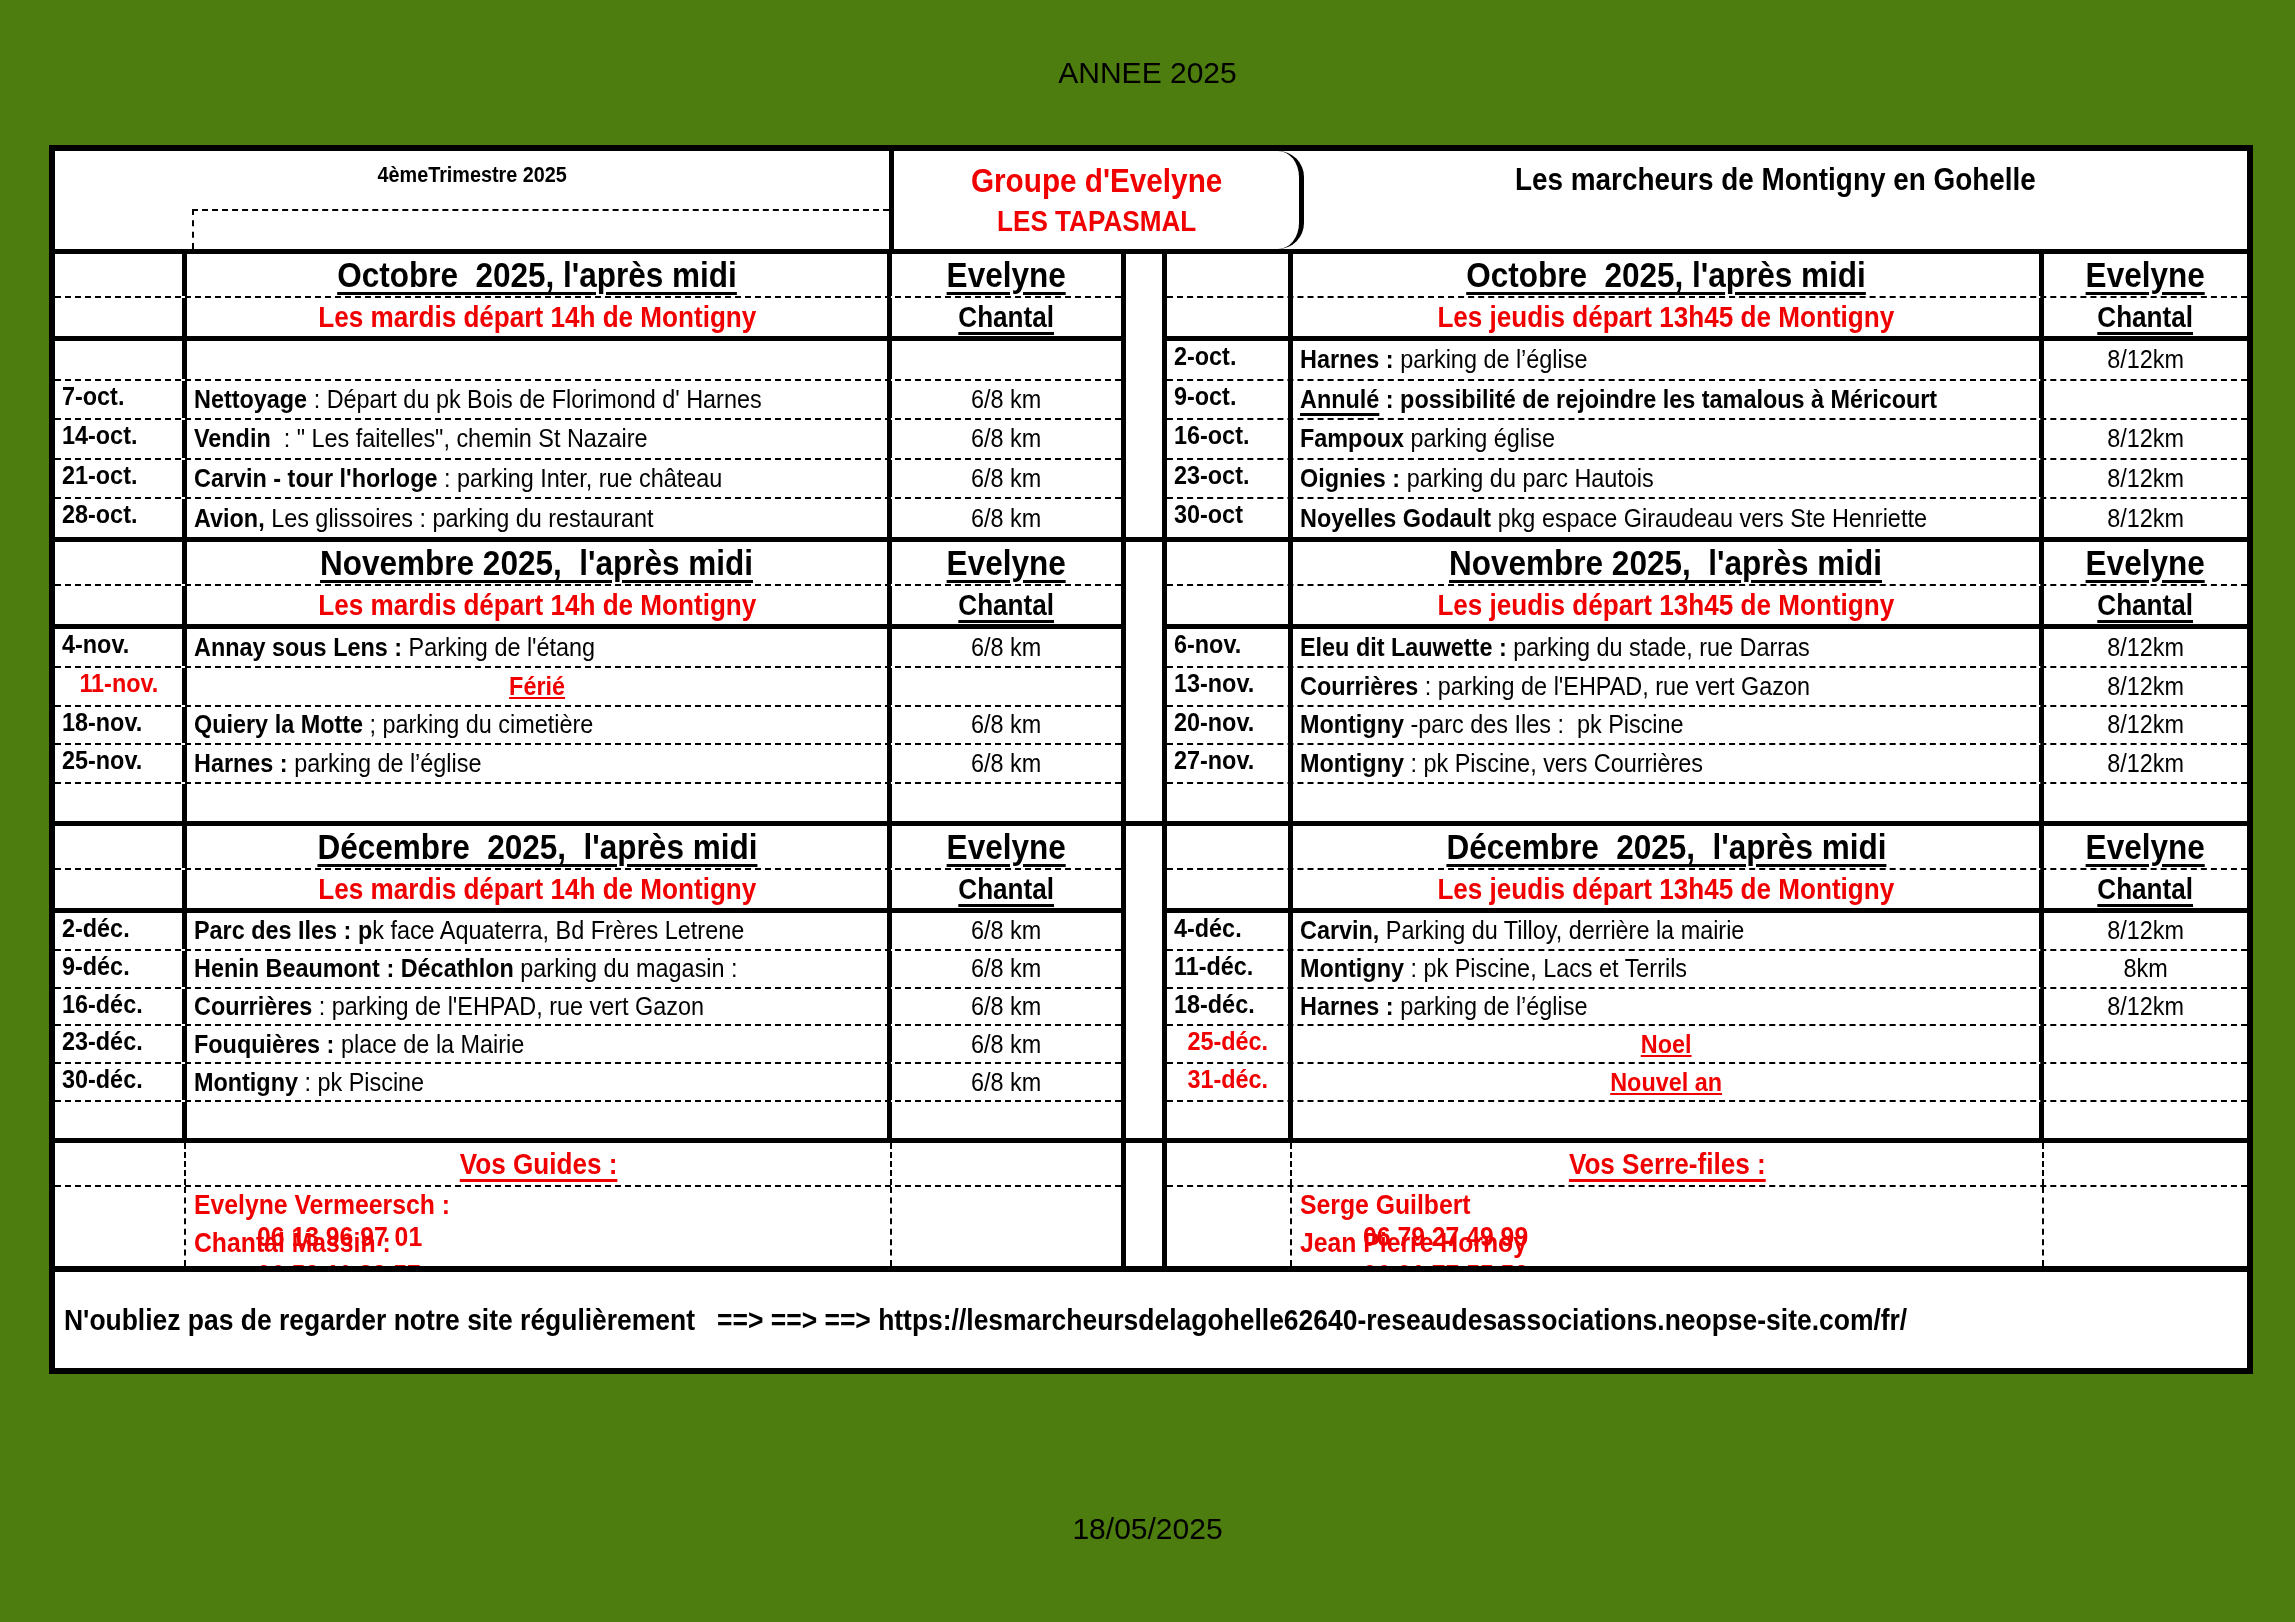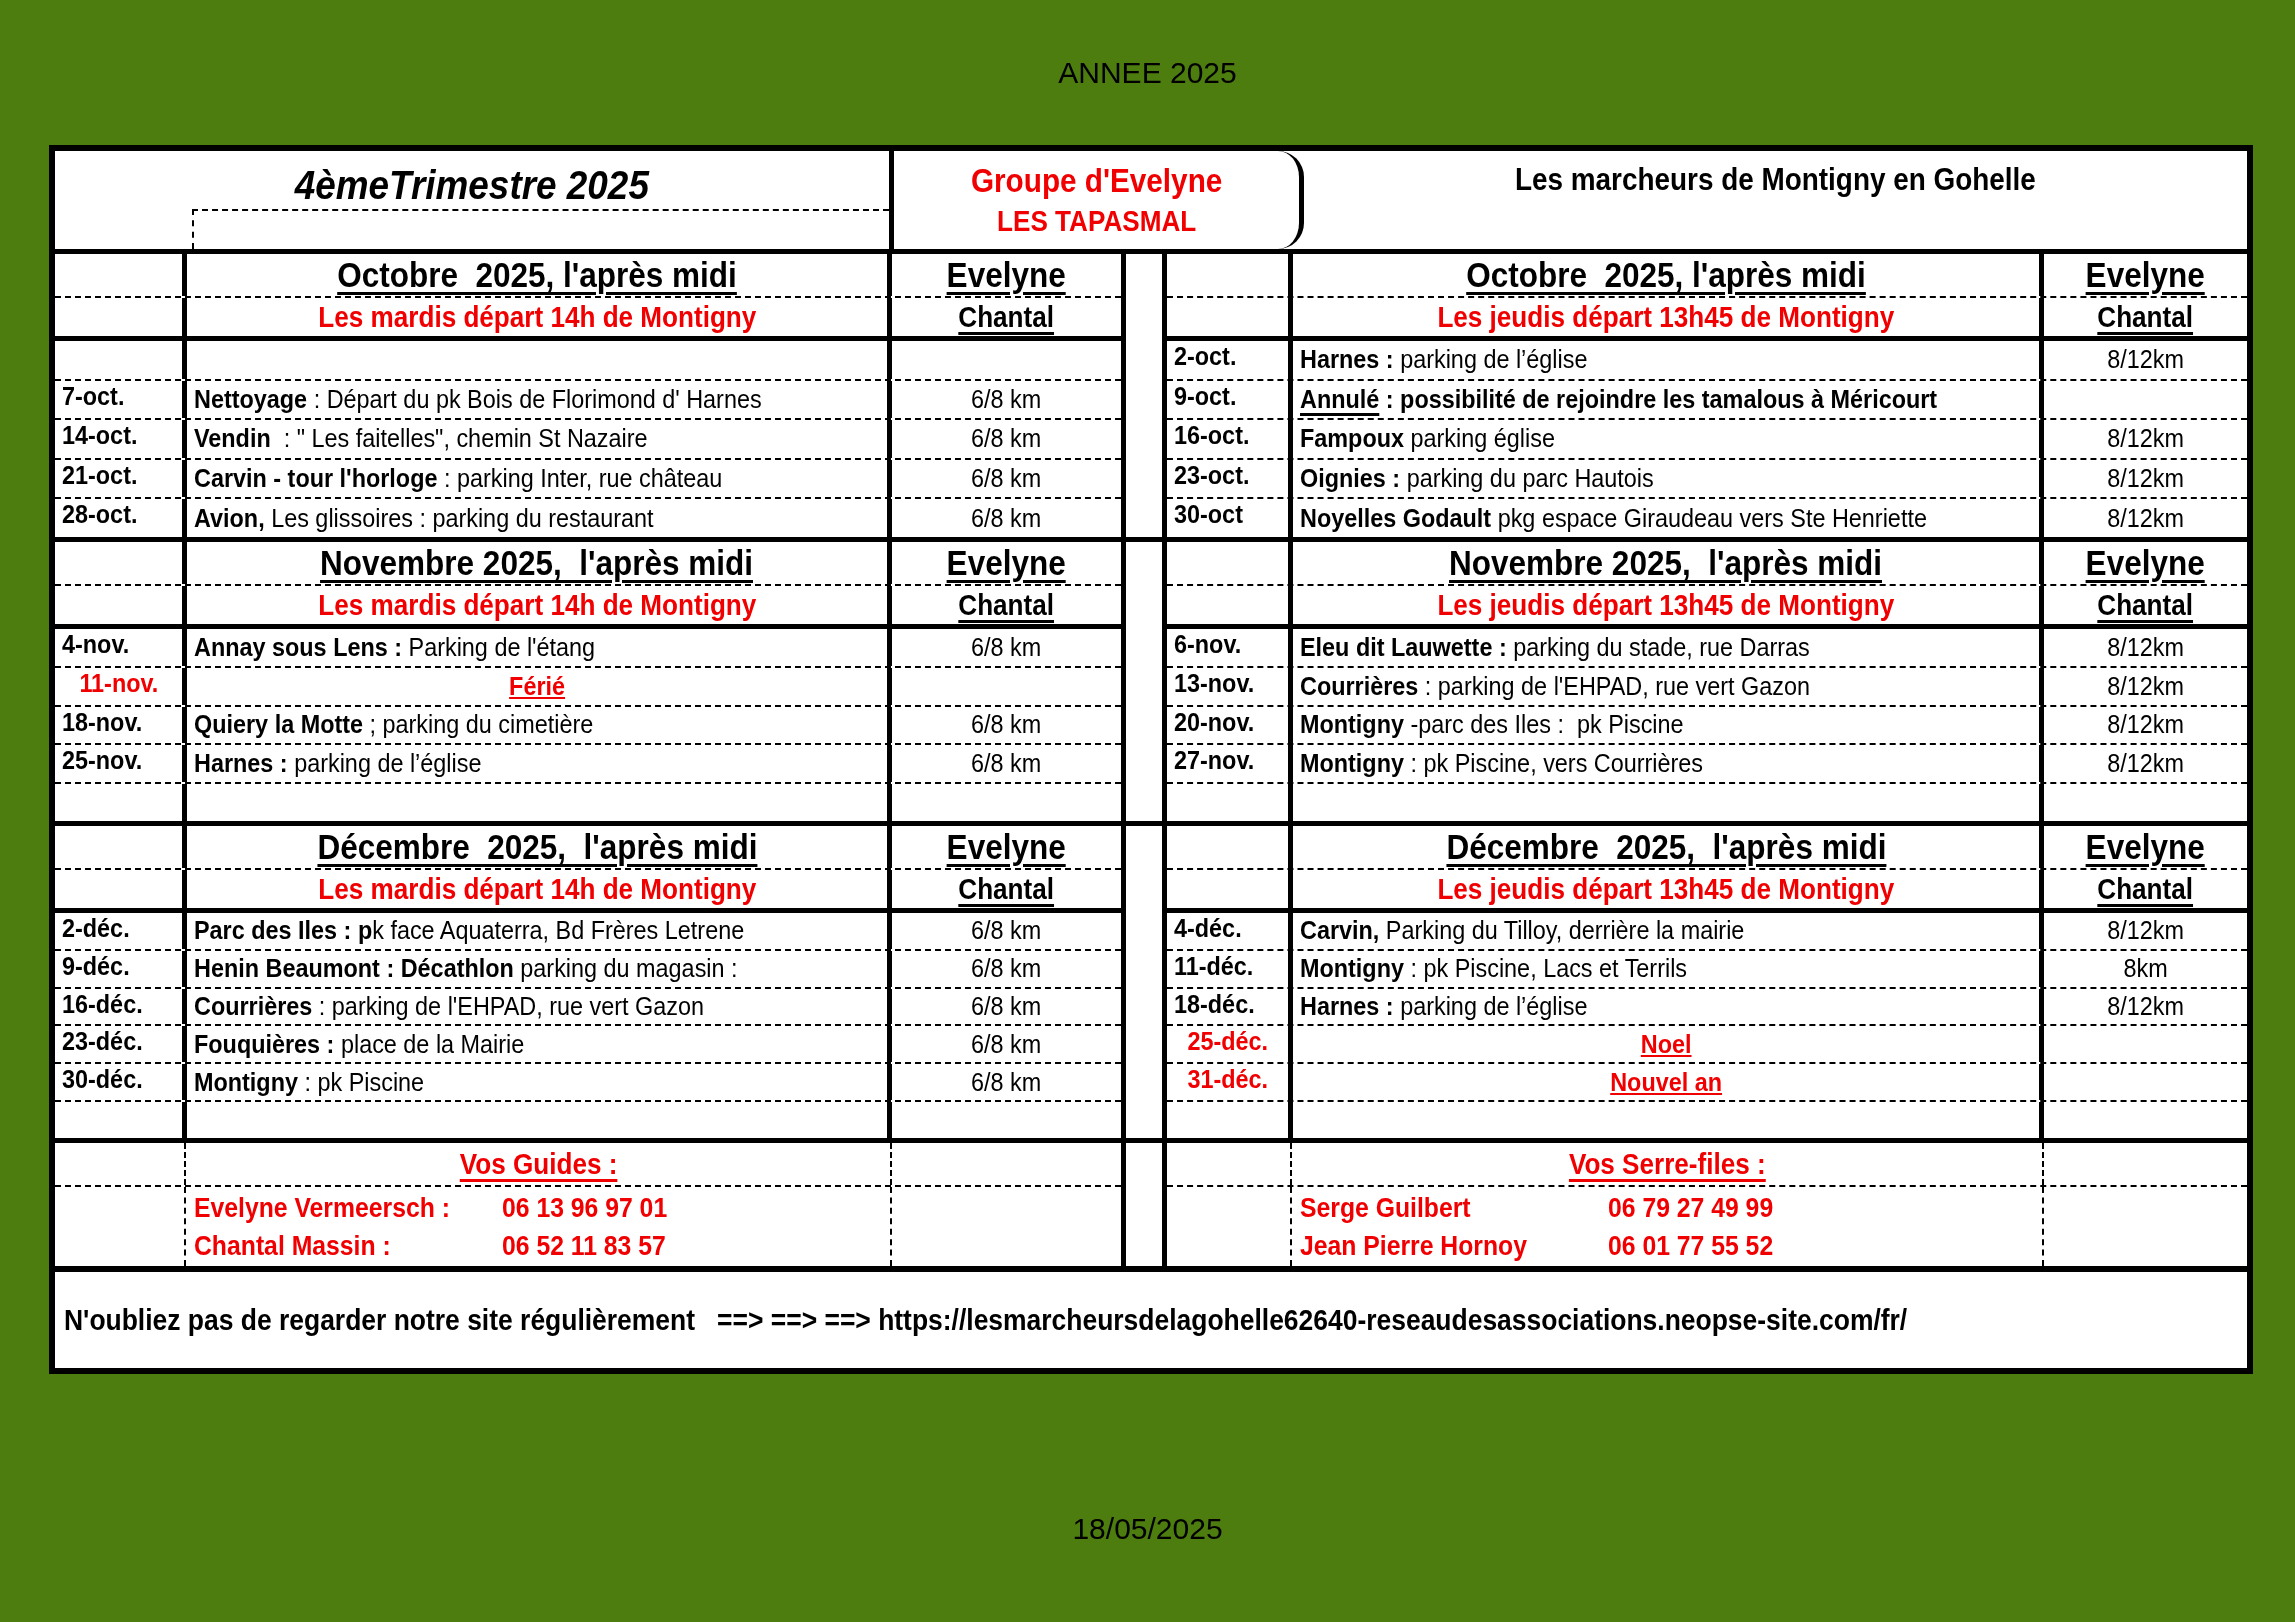--- a/index.html
+++ b/index.html
@@ -17,21 +17,21 @@
   .nl{transform-origin:left center;}
   .nc{transform-origin:center center;}
   .b{font-weight:bold;}
   .u{text-decoration:underline;text-decoration-thickness:2.6px;text-underline-offset:5.2px;}
   .red{color:#f00000;}
 
   
   .hband{height:103px;border-bottom:5.9px solid #000;display:flex;box-sizing:border-box;}
   .hcell{box-sizing:border-box;position:relative;display:flex;flex-direction:column;
          align-items:center;justify-content:flex-start;padding-top:10.5px;}
-  .hc1{width:839px;border-right:5.9px solid #000;font-size:41px;font-style:italic;}
+  .hc1{width:839px;border-right:5.9px solid #000;font-size:22px;}
   .hc2{width:410px;border-right:5.9px solid #000;font-size:33px;border-radius:26px;}
   .hc3{flex:1;font-size:31px;}
   .dash-box{position:absolute;left:137px;right:0;top:58px;bottom:0;
             border-top:2.6px dashed #000;border-left:2.6px dashed #000;}
   .tapasmal{font-size:29px;margin-top:5.2px;}
 
   
   .bband{height:1018px;border-bottom:6.5px solid #000;display:flex;box-sizing:border-box;}
   .table{display:flex;flex-direction:column;box-sizing:border-box;}
   .ltable{width:1071px;border-right:5.9px solid #000;}
@@ -63,21 +63,21 @@
 
   .hol .c-date{justify-content:center;padding-left:0;color:#f00000;}
   .hol .c-desc{justify-content:center;padding-left:0;color:#f00000;font-weight:bold;text-decoration:underline;}
 
   
   .trow{height:44px;border-bottom:2.6px dashed #000;font-size:29px;}
   .erow{flex:1;font-size:27.5px;}
   .gdesc{border-right:2.6px dashed #000;border-left:2.6px dashed #000;margin-left:-2.6px;}
   .gd .c-date{border-right:none;}
   .entries{flex-direction:column;align-items:flex-start;justify-content:center;padding-left:7.9px;}
-  .entry{display:flex;height:38px;align-items:center;font-weight:bold;color:#f00000;}
+  .entry{display:flex;height:38px;align-items:center;font-weight:bold;color:#f00000;flex-direction:column;}
   .entry .ename{display:inline-block;width:308px;}
 
   
   .fband{flex:1;display:flex;align-items:center;box-sizing:border-box;padding-left:9.2px;
          font-size:29.4px;font-weight:bold;white-space:pre;}
 </style>
 </head>
 <body>
 
 <div class="page">

